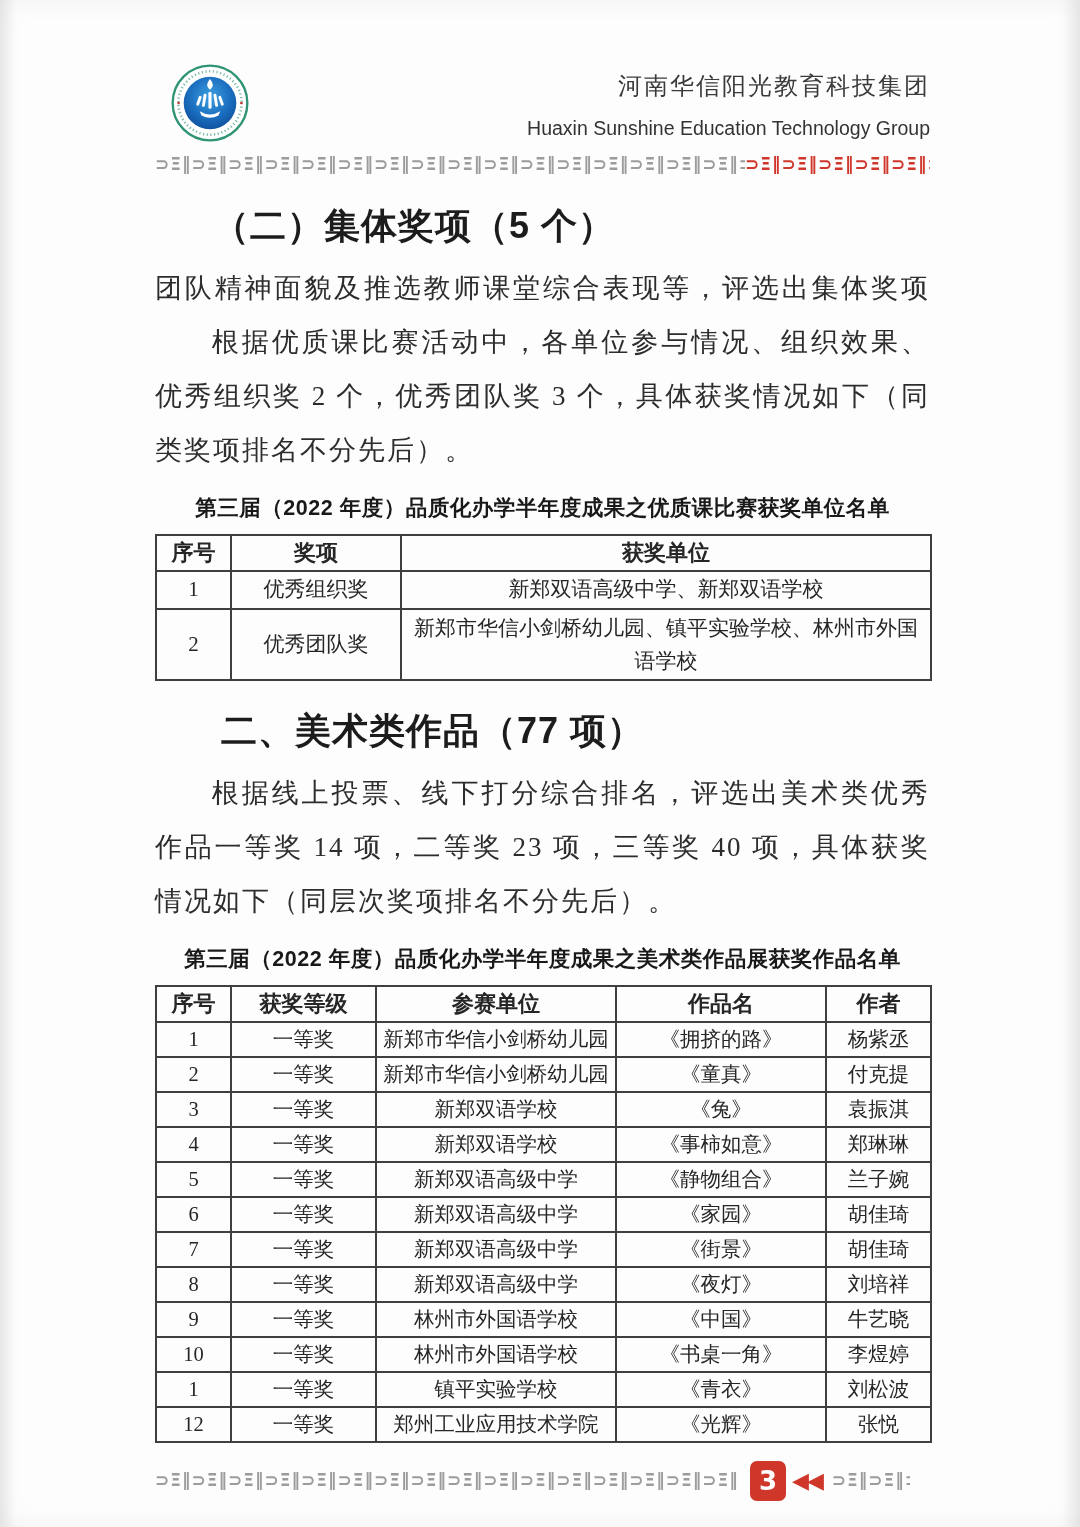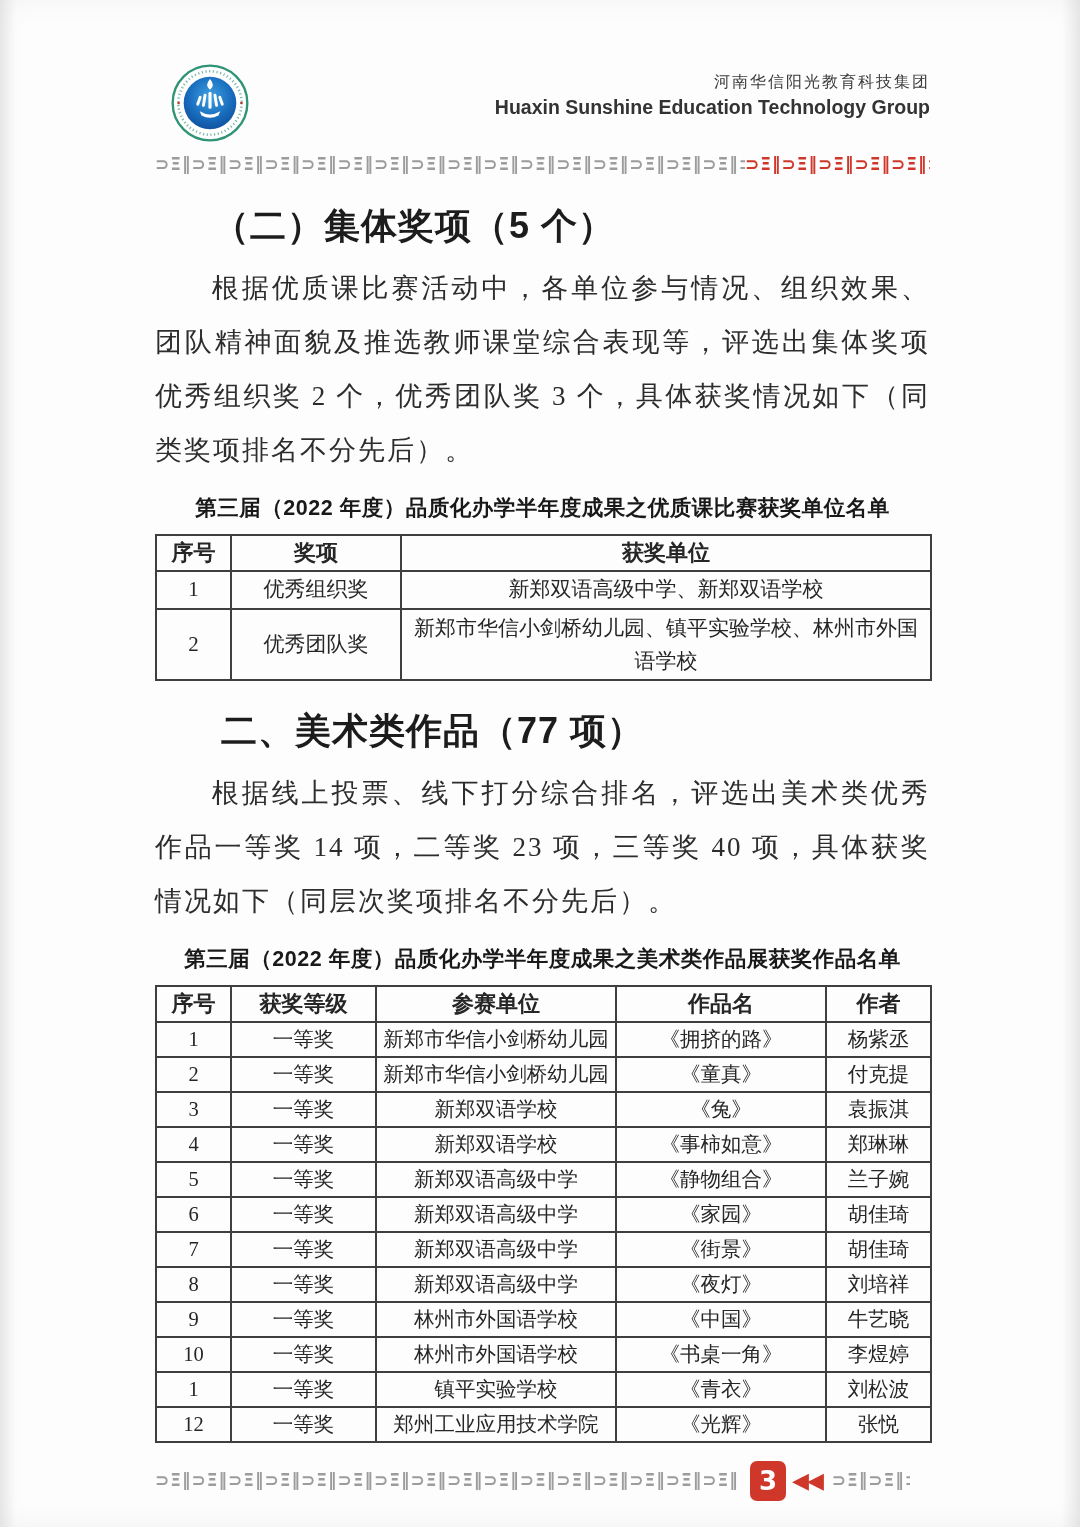--- a/index.html
+++ b/index.html
@@ -13,22 +13,22 @@
     overflow:hidden;
     box-sizing:border-box;
     padding:64px 150px 0 155px;
     font-family:"Liberation Serif","DejaVu Serif",serif;
     color:#2e2e2e;
   }
   
   .hdr{display:flex;justify-content:space-between;align-items:flex-start;height:84px;}
   .logo{width:78px;height:78px;margin-left:16px;flex:0 0 auto;}
   .org{ text-align:right;margin-top:10px;line-height:1;}
-  .org-cn{font-size:16px;letter-spacing:2px;color:#3a3a3a;font-family:"Liberation Serif","DejaVu Serif",serif;}
-  .org-en{font-size:19.5px;margin-top:8px;color:#333;font-family:"Liberation Sans","DejaVu Sans",sans-serif;font-weight:700;}
+  .org-cn{font-size:24px;letter-spacing:2px;color:#3a3a3a;font-family:"Liberation Serif","DejaVu Serif",serif;}
+  .org-en{font-size:19.5px;margin-top:21px;color:#333;font-family:"Liberation Sans","DejaVu Sans",sans-serif;font-weight:400;}
   
   .chain{display:flex;width:775px;height:22px;line-height:21px;overflow:hidden;
          font-family:"DejaVu Sans",sans-serif;font-weight:700;font-size:17px;letter-spacing:1px;
          white-space:nowrap;user-select:none;}
   .chain-top{margin-top:6px;}
   .seg{display:inline-block;overflow:hidden;white-space:nowrap;height:22px;}
   .seg-gray{color:#9c9c9c;}
   .seg-red{color:#cf372b;}
   .w590{width:590px;} .wrest{flex:1;} .w585{width:585px;} .w80{width:78px;}
   
@@ -94,22 +94,22 @@
     </div>
   </div>
 
   <div class="chain chain-top">
     <span class="seg seg-gray w590">⊃Ξ‖⊃Ξ‖⊃Ξ‖⊃Ξ‖⊃Ξ‖⊃Ξ‖⊃Ξ‖⊃Ξ‖⊃Ξ‖⊃Ξ‖⊃Ξ‖⊃Ξ‖⊃Ξ‖⊃Ξ‖⊃Ξ‖⊃Ξ‖⊃Ξ‖⊃Ξ‖⊃Ξ‖⊃Ξ‖</span>
     <span class="seg seg-red wrest">⊃Ξ‖⊃Ξ‖⊃Ξ‖⊃Ξ‖⊃Ξ‖⊃Ξ‖</span>
   </div>
 
   <div class="h1">（二）集体奖项（5 个）</div>
   <div class="para">
+    <div class="ln">团队精神面貌及推选教师课堂综合表现等，评选出集体奖项</div>
     <div class="ln first">根据优质课比赛活动中，各单位参与情况、组织效果、</div>
-    <div class="ln">团队精神面貌及推选教师课堂综合表现等，评选出集体奖项</div>
     <div class="ln">优秀组织奖 2 个，优秀团队奖 3 个，具体获奖情况如下（同</div>
     <div class="ln last">类奖项排名不分先后）。</div>
   </div>
 
   <div class="tbl-title">第三届（2022 年度）品质化办学半年度成果之优质课比赛获奖单位名单</div>
   <table class="t1">
     <colgroup>
         <col style="width:75px">
         <col style="width:170px">
         <col style="width:530px">

